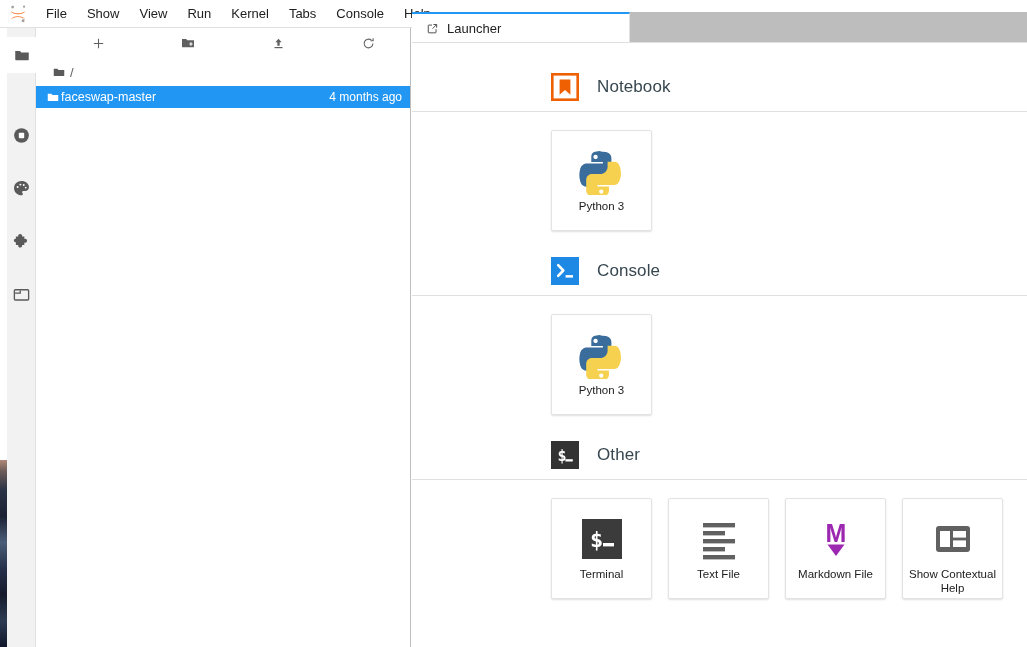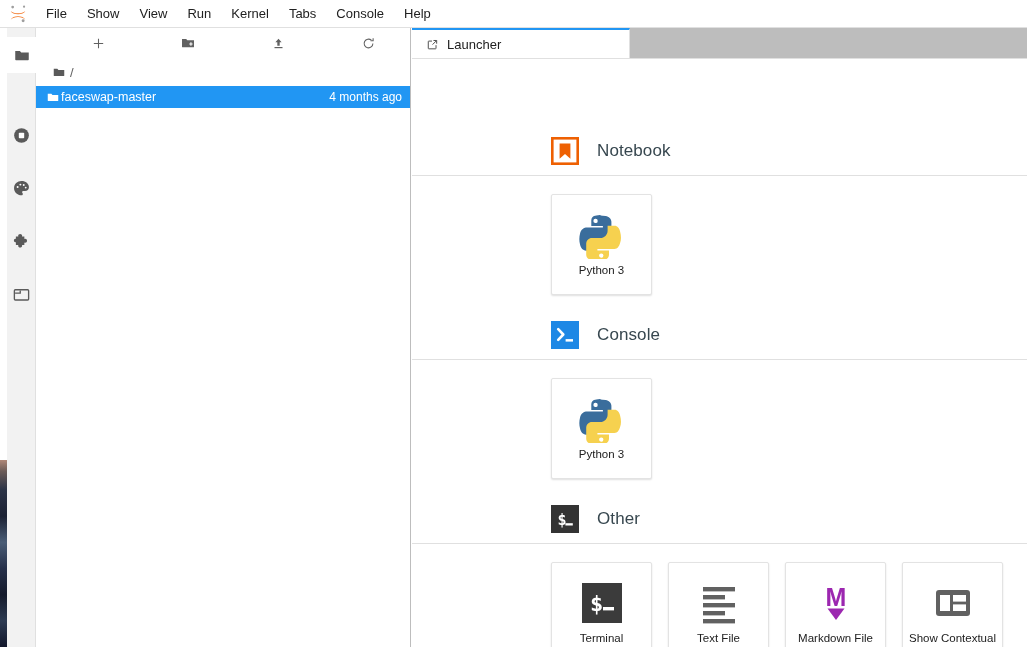--- a/index.html
+++ b/index.html
@@ -82,37 +82,37 @@
   .fb-row {
     display: flex; align-items: center; height: 22px;
     font-size: 12.5px; cursor: pointer;
   }
   .fb-row.selected { background: #2196f3; color: #ffffff; }
   .fb-row-name { flex: 1; display: flex; align-items: center; gap: 1px; padding-left: 10px; }
   .fb-row-mod { width: 118px; text-align: right; padding-right: 8px; font-size: 12px; }
 
   
   .dock {
-    position: absolute; left: 412px; top: 28px; width: 615px; height: 619px;
+    position: absolute; left: 412px; top: 12px; width: 615px; height: 619px;
     background: #ffffff; display: flex; flex-direction: column;
   }
   .tabbar {
     height: 31px; background: #bdbdbd; display: flex; align-items: stretch;
     border-bottom: 1px solid #e0e0e0;
   }
   .tab {
     min-width: 218px; background: #ffffff; display: flex; align-items: center;
     gap: 8px; padding: 0 14px; font-size: 13px; color: #212121;
     border-top: 2px solid #2196f3; border-right: 1px solid #e0e0e0; cursor: pointer;
   }
   .launcher {
     flex: 1; overflow: hidden; background: #ffffff; position: relative;
     padding-top: 30px;
   }
-  .lc-inner { padding-left: 139px; margin-top: 48px; }
+  .lc-inner { padding-left: 139px; }
   .lc-section-head {
     display: flex; align-items: center; gap: 18px;
     margin-bottom: 10px;
   }
   .lc-section-title { font-size: 17px; color: #37474f; font-weight: 400; letter-spacing: .1px; }
   .lc-divider {
     position: relative; left: -139px; width: 615px; height: 1px;
     background: #e0e0e0; margin-bottom: 18px;
   }
   .lc-cards { display: flex; gap: 16px; }

